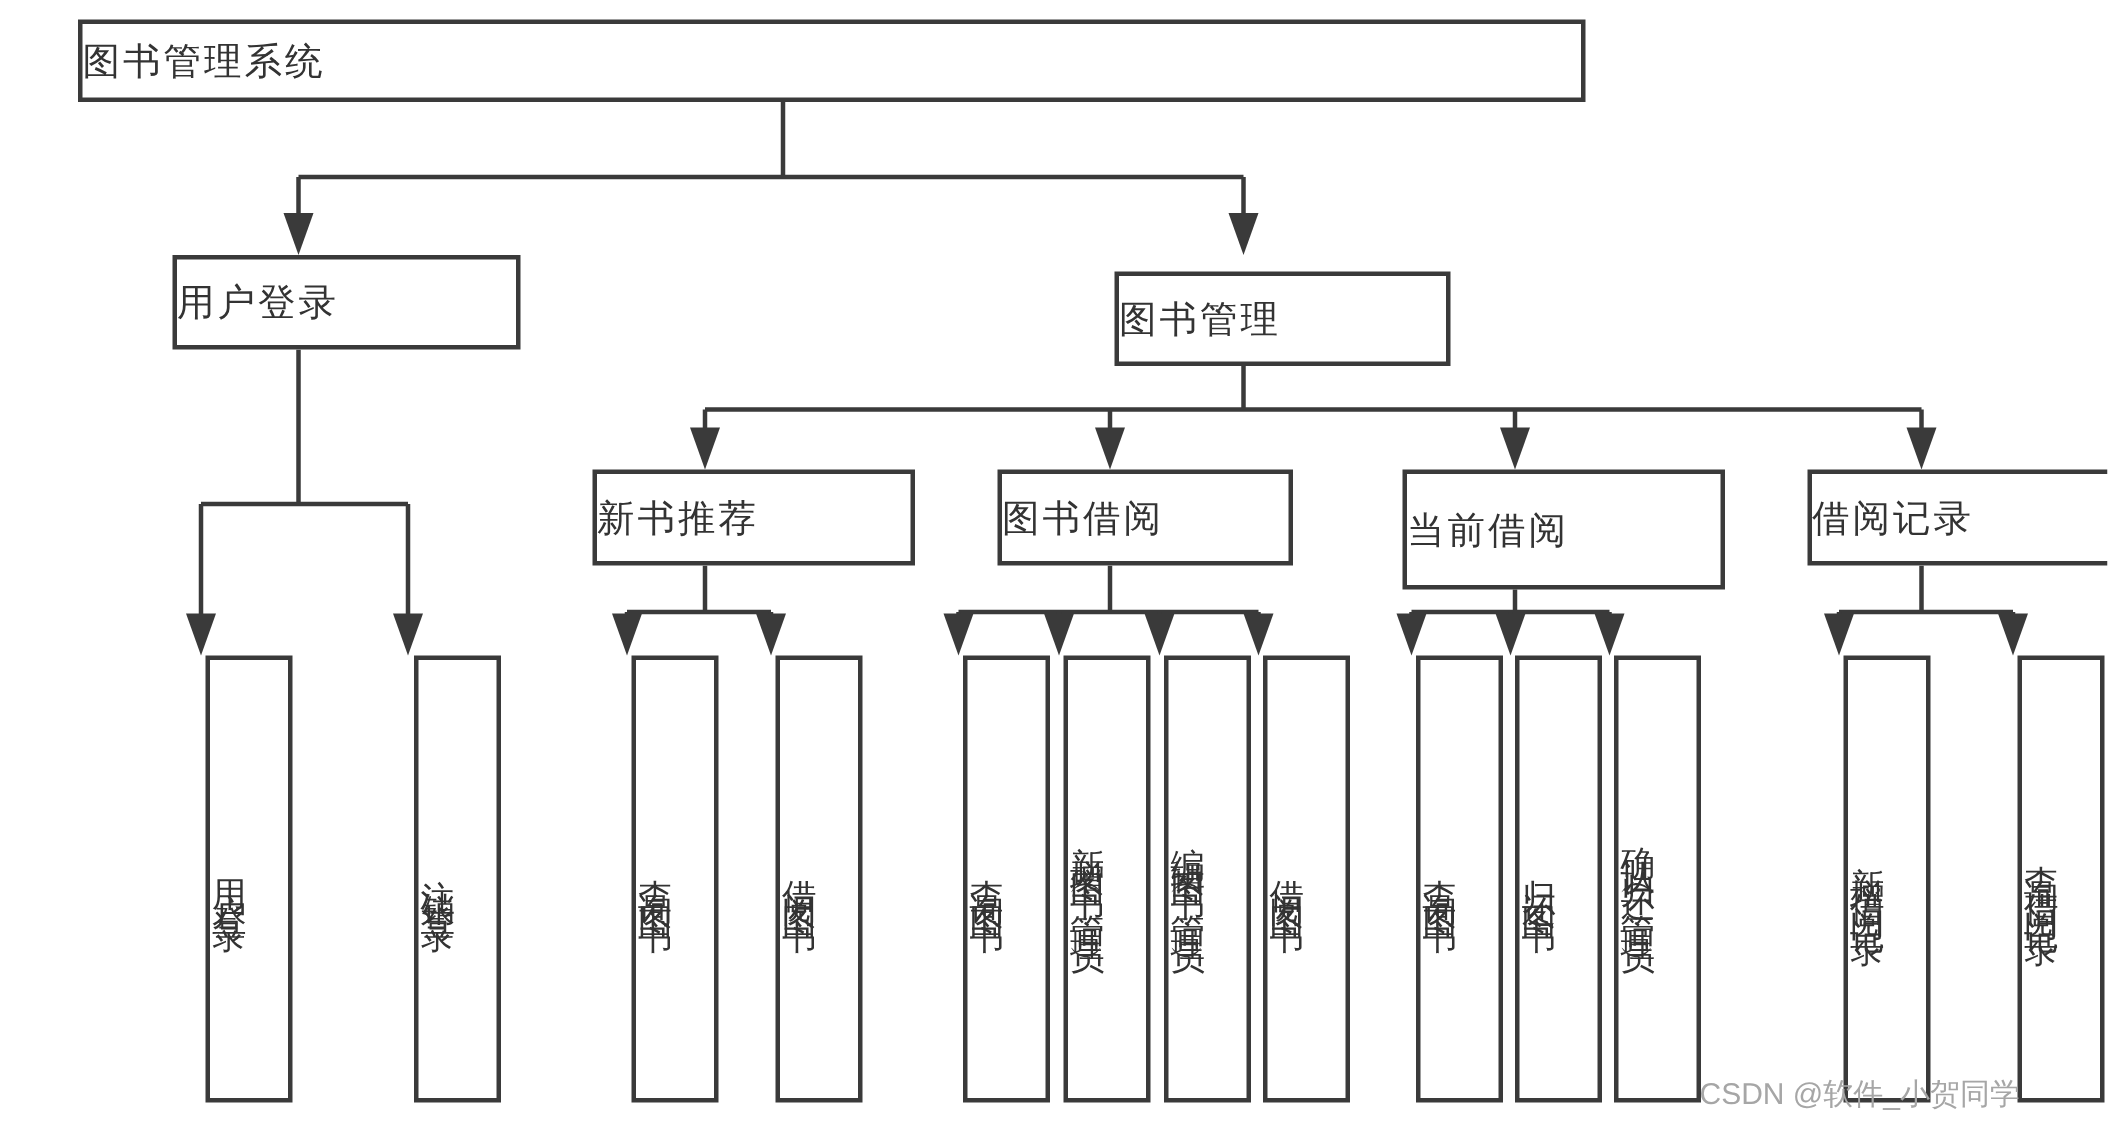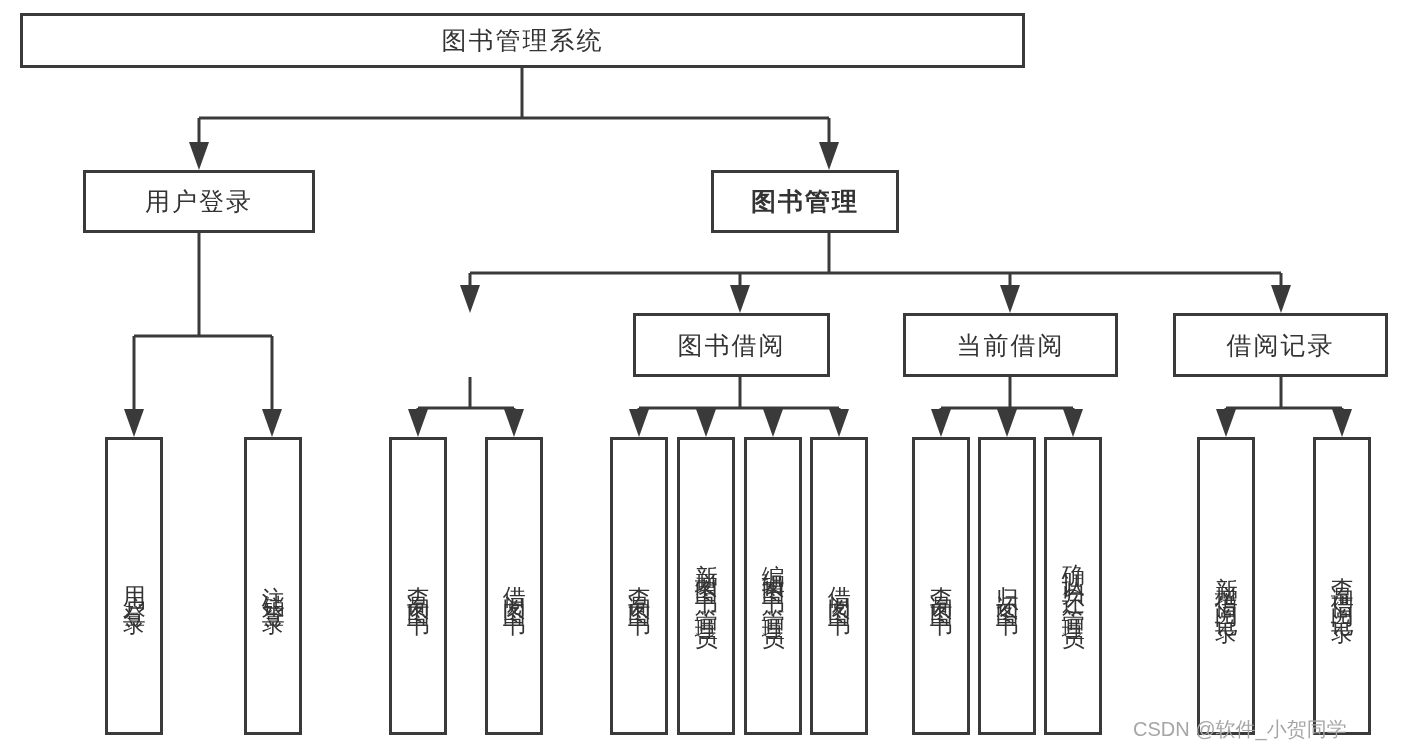--- a/index.html
+++ b/index.html
@@ -37,22 +37,23 @@
     fill: var(--line);
     stroke: none;
   }
   .node {
     position: absolute;
     box-sizing: border-box;
     border: 3px solid var(--line);
     background: var(--background);
     display: flex;
     align-items: center;
-    justify-content: center;
+    justify-content: flex-start;
     z-index: 2;
+    margin-left: 32px;
   }
   .node-root {
     font-size: 25px;
     letter-spacing: 2px;
   }
   .node-h {
     font-size: 25px;
     letter-spacing: 2px;
   }
   .leaf {
@@ -146,28 +147,31 @@
     <polygon points="1332,409 1352,409 1342,437"></polygon>
   </svg>
 
   <div class="node node-root" style="left:20px; top:13px; width:1005px; height:55px;">
     <span>图书管理系统</span>
   </div>
 
   <div class="node node-h" style="left:83px; top:170px; width:232px; height:63px;">
     <span>用户登录</span>
   </div>
-  <div class="node node-h" style="left:711px; top:170px; width:188px; height:63px;font-weight:bold;">
+  <div class="node node-h" style="left:711px; top:181px; width:224px; height:63px;">
     <span>图书管理</span>
   </div>
 
+  <div class="node node-h" style="left:363px; top:313px; width:215px; height:64px;">
+    <span>新书推荐</span>
+  </div>
   <div class="node node-h" style="left:633px; top:313px; width:197px; height:64px;">
     <span>图书借阅</span>
   </div>
-  <div class="node node-h" style="left:903px; top:313px; width:215px; height:64px;">
+  <div class="node node-h" style="left:903px; top:313px; width:215px; height:80px;">
     <span>当前借阅</span>
   </div>
   <div class="node node-h" style="left:1173px; top:313px; width:215px; height:64px;">
     <span>借阅记录</span>
   </div>
 
   <div class="node leaf" style="left:105px;">
     <span class="vtext">用户登录</span>
   </div>
   <div class="node leaf" style="left:244px;">

